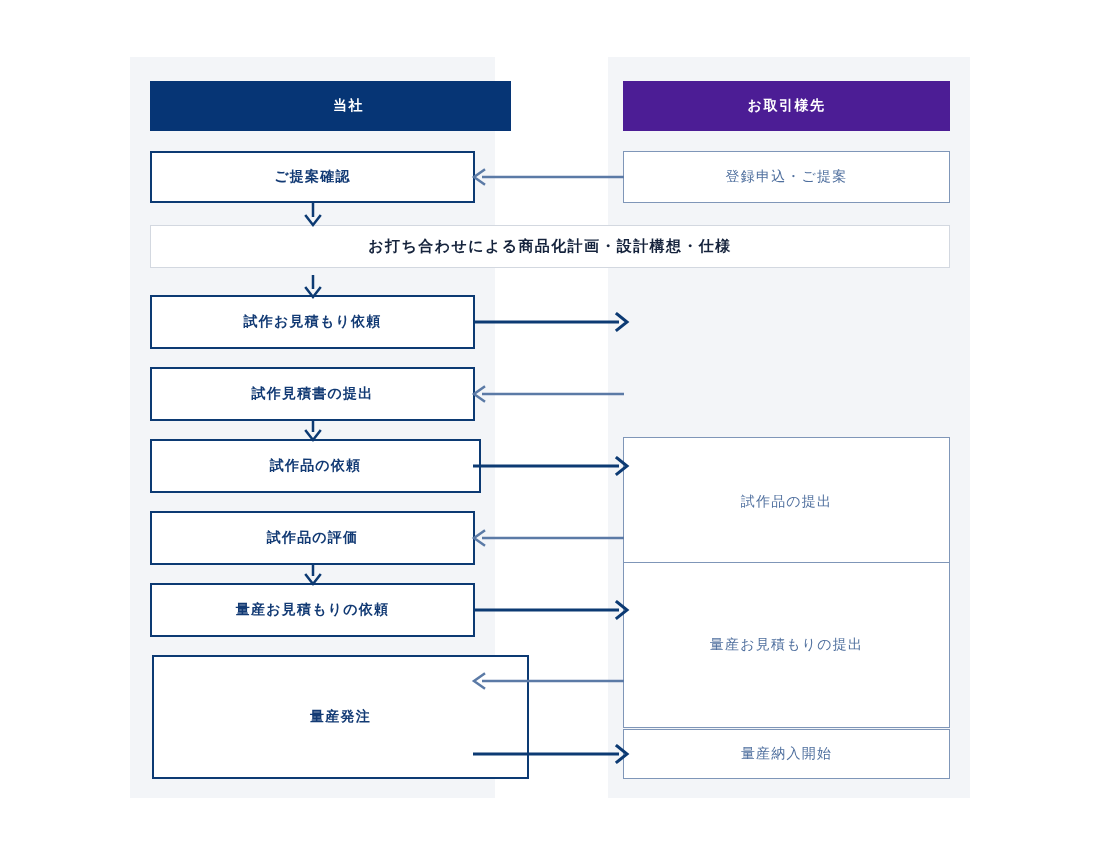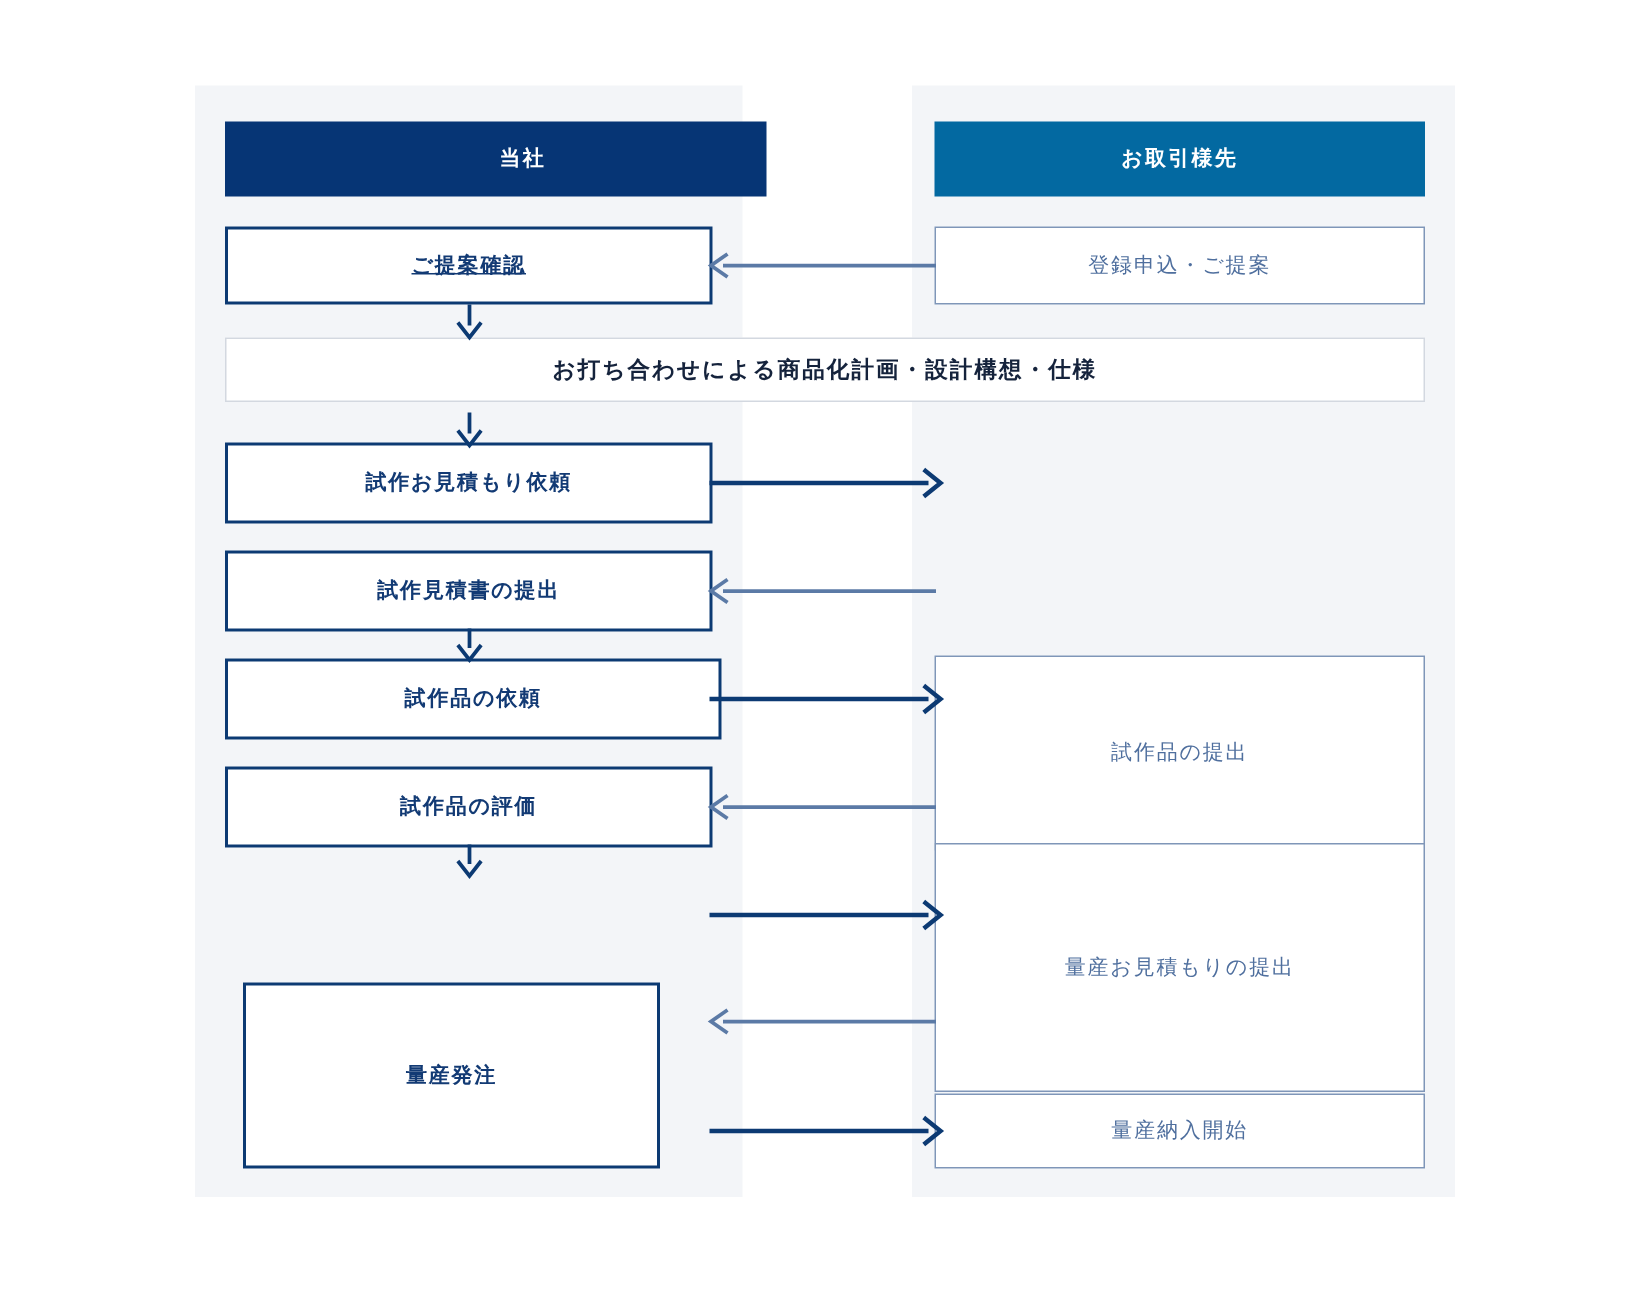--- a/index.html
+++ b/index.html
@@ -14,21 +14,21 @@
   .panel{position:absolute;background:#f3f5f8;}
   #panel-left{left:130px;top:57px;width:365px;height:741px;}
   #panel-right{left:608px;top:57px;width:362px;height:741px;}
 
   
   .col-header{
     position:absolute;display:flex;align-items:center;justify-content:center;
     color:#ffffff;font-size:14px;font-weight:700;letter-spacing:1.5px;
   }
   #header-left{left:150px;top:81px;width:325px;height:50px;background:#063575;padding-left:36px;}
-  #header-right{left:623px;top:81px;width:327px;height:50px;background:#0369a1;text-align:right;}
+  #header-right{left:623px;top:81px;width:327px;height:50px;background:#4c1d95;text-align:right;}
 
   
   .box{
     position:absolute;background:#ffffff;display:flex;
     align-items:center;justify-content:center;text-align:center;
     font-size:14px;letter-spacing:1.2px;box-sizing:border-box;
   }
   .box-left{border:2px solid #0c3a73;color:#123a74;font-weight:700;}
   .box-right{border:1px solid #7f96b8;color:#4f6f9e;font-weight:400;}
   .box-wide{
@@ -53,32 +53,33 @@
 
   <div class="box box-right" style="left:623px;top:151px;width:327px;height:52px;">登録申込・ご提案</div>
 
 
   <div class="box box-right" style="left:623px;top:437px;width:327px;height:130px;text-align:center;">試作品の提出</div>
 
   <div class="box box-right" style="left:623px;top:562px;width:327px;height:166px;text-align:center;">量産お見積もりの提出</div>
 
   <div class="box box-right" style="left:623px;top:729px;width:327px;height:50px;">量産納入開始</div>
 
-  <div class="box box-left" style="left:150px;top:151px;width:325px;height:52px;text-decoration:underline;">ご提案確認</div>
+  <div class="box box-left" style="left:150px;top:151px;width:325px;height:52px;">ご提案確認</div>
 
   <div class="box box-left" style="left:150px;top:295px;width:325px;height:54px;">試作お見積もり依頼</div>
 
   <div class="box box-left" style="left:150px;top:367px;width:325px;height:54px;">試作見積書の提出</div>
 
   <div class="box box-left" style="left:150px;top:439px;width:331px;height:54px;">試作品の依頼</div>
 
   <div class="box box-left" style="left:150px;top:511px;width:325px;height:54px;">試作品の評価</div>
 
+  <div class="box box-left" style="left:150px;top:583px;width:325px;height:54px;">量産お見積もりの依頼</div>
 
-  <div class="box box-left" style="left:162px;top:655px;width:278px;height:124px;">量産発注</div>
+  <div class="box box-left" style="left:152px;top:655px;width:377px;height:124px;">量産発注</div>
 
   <div class="box box-wide" style="left:150px;top:225px;width:800px;height:43px;">お打ち合わせによる商品化計画・設計構想・仕様</div>
 
   <div class="conn" style="left:472px;top:167px;width:154px;height:22px;">
     <svg width="154" height="22" viewBox="0 0 154 22">
       <path d="M152 10 H10" stroke="#5b7aa6" stroke-width="2.5" fill="none"></path>
       <path d="M12 3 L2 10 L12 17" stroke="#5b7aa6" stroke-width="2.5" fill="none" stroke-linecap="square" stroke-linejoin="miter"></path>
     </svg>
   </div>
 

